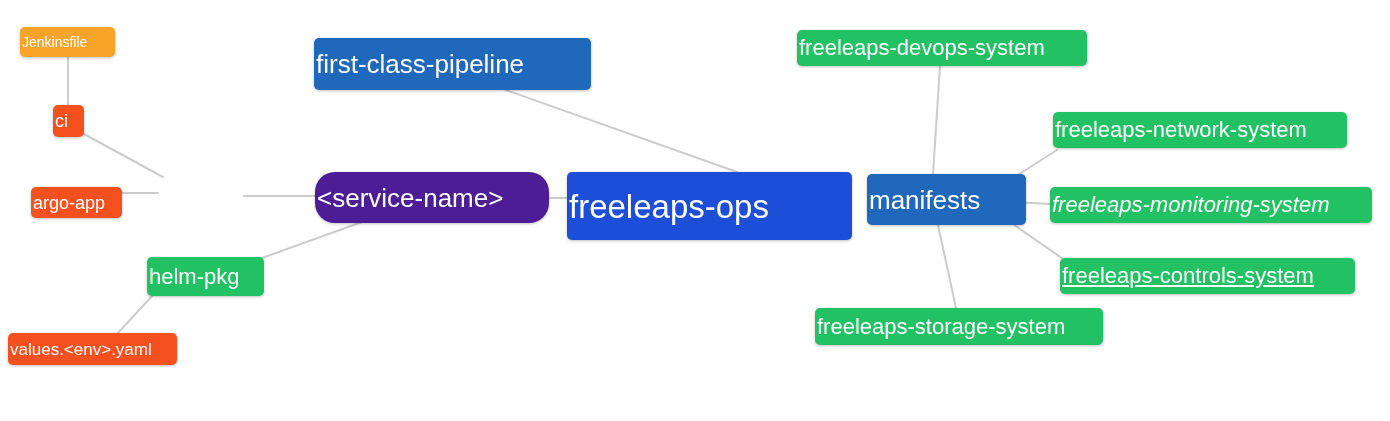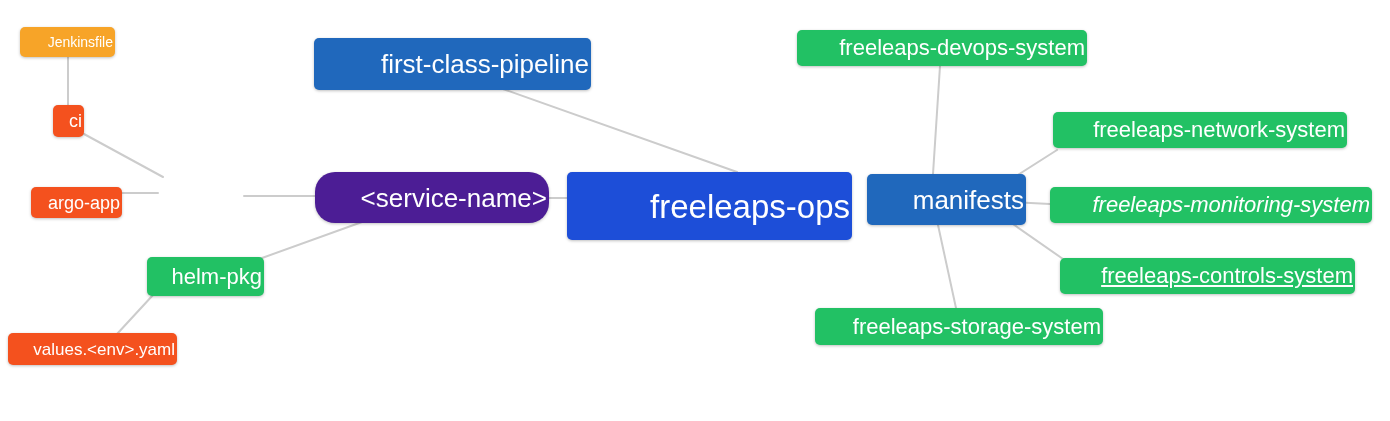--- a/index.html
+++ b/index.html
@@ -20,21 +20,21 @@
     left: 0;
     top: 0;
     width: 1390px;
     height: 421px;
     pointer-events: none;
   }
   .node {
     position: absolute;
     display: flex;
     align-items: center;
-    justify-content: flex-end;
+    justify-content: flex-start;
     color: #ffffff;
     border-radius: 5px;
     box-shadow: 0 1px 3px rgba(0,0,0,0.25);
     white-space: nowrap;
     cursor: pointer;
     box-sizing: border-box;
     line-height: 1;
   }
   .node span {
     display: block;
@@ -57,21 +57,21 @@
       <line x1="846" y1="200" x2="851" y2="200" stroke="#cccccc" stroke-width="2" stroke-linecap="round"></line>
       <line x1="933" y1="174" x2="940" y2="66" stroke="#cccccc" stroke-width="2" stroke-linecap="round"></line>
       <line x1="1010" y1="180" x2="1057" y2="150" stroke="#cccccc" stroke-width="2" stroke-linecap="round"></line>
       <line x1="1010" y1="202" x2="1050" y2="204" stroke="#cccccc" stroke-width="2" stroke-linecap="round"></line>
       <line x1="1010" y1="222" x2="1063" y2="259" stroke="#cccccc" stroke-width="2" stroke-linecap="round"></line>
       <line x1="938" y1="225" x2="956" y2="308" stroke="#cccccc" stroke-width="2" stroke-linecap="round"></line>
     </svg>
 <div class="node" style="left: 567px; top: 172px; width: 285px; height: 68px; background: #1d4ed8; font-size: 33px;">
       <span>freeleaps-ops</span>
     </div>
-    <div class="node" style="left: 314px; top: 38px; width: 277px; height: 52px; background: rgb(32, 104, 188); font-size: 26px; padding-left: 18px;">
+    <div class="node" style="left: 314px; top: 38px; width: 277px; height: 52px; background: rgb(32, 104, 188); font-size: 26px;">
       <span>first-class-pipeline</span>
     </div>
     <div class="node" style="left: 315px; top: 172px; width: 234px; height: 51px; background: #4c1d95; font-size: 26px; border-radius: 20px;">
       <span>&lt;service-name&gt;</span>
     </div>
     <div class="node" style="left: 851px; top: 174px; width: 159px; height: 51px; background: rgb(32, 104, 188); font-size: 26px; margin-left: 16px;">
       <span>manifests</span>
     </div>
     <div class="node" style="left: 147px; top: 257px; width: 117px; height: 39px; background: rgb(34, 193, 100); font-size: 22px;">
       <span>helm-pkg</span>

